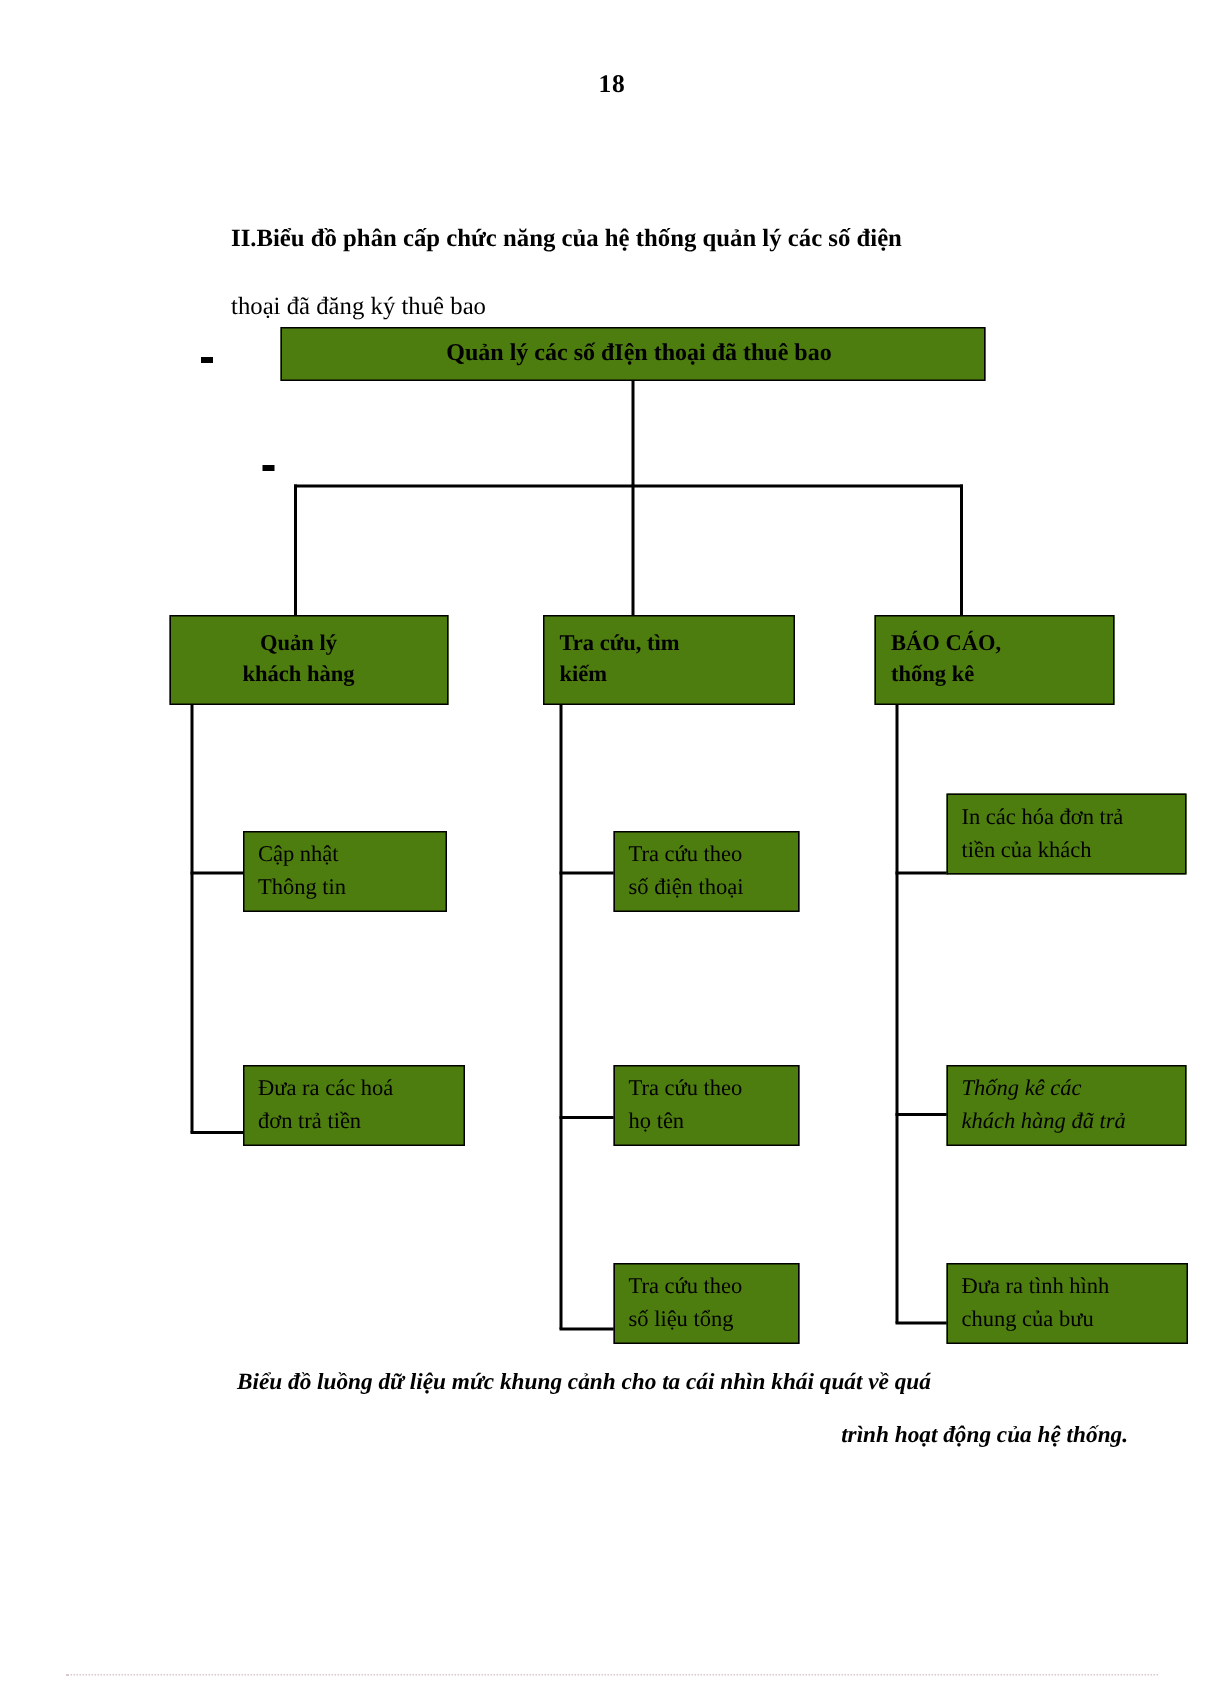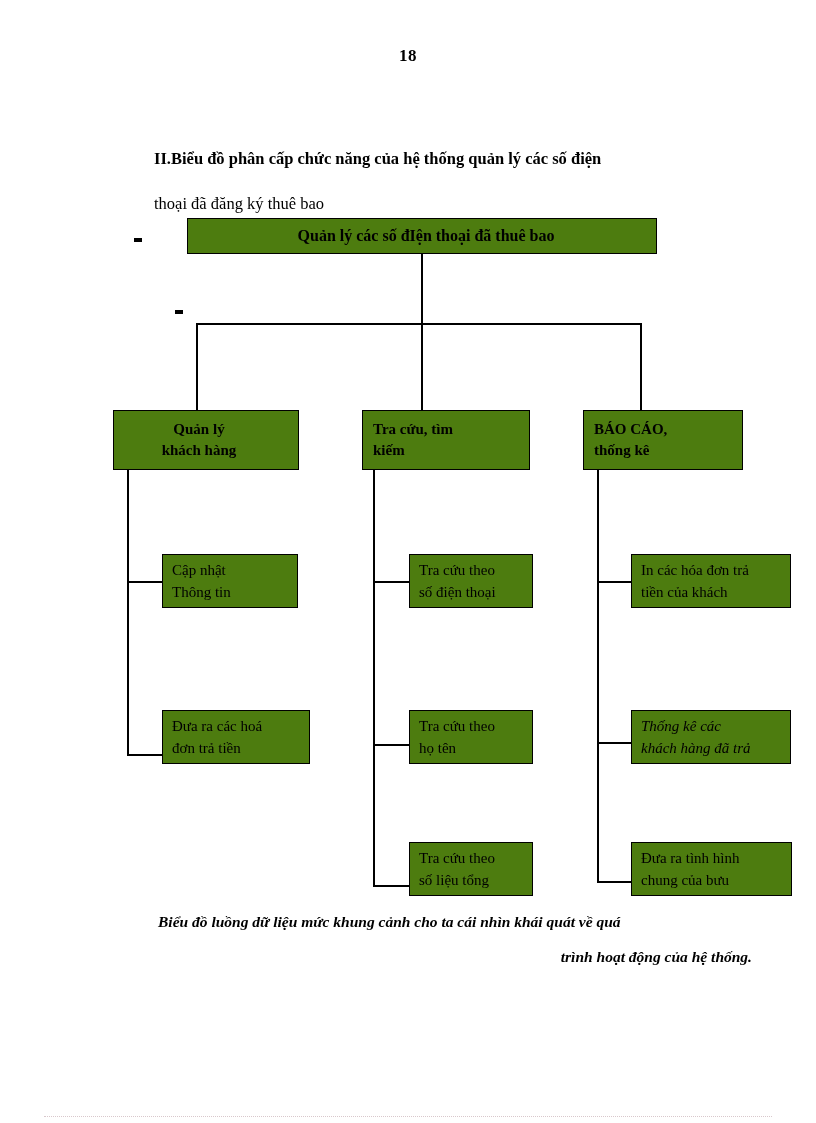--- a/index.html
+++ b/index.html
@@ -122,21 +122,21 @@
   }
 
   
   .leaf-a1 { left: 162px; top: 554px; width: 136px; }
   .leaf-a2 { left: 162px; top: 710px; width: 148px; }
   
   .leaf-b1 { left: 409px; top: 554px; width: 124px; }
   .leaf-b2 { left: 409px; top: 710px; width: 124px; }
   .leaf-b3 { left: 409px; top: 842px; width: 124px; }
   
-  .leaf-c1 { left: 631px; top: 554px; width: 160px; }
+  .leaf-c1 { left: 631px; top: 529px; width: 160px; }
   .leaf-c2 { left: 631px; top: 710px; width: 160px; font-style: italic; }
   .leaf-c3 { left: 631px; top: 842px; width: 161px; }
 
   
   .ln {
     position: absolute;
     background: #000000;
   }
   .ln-v { width: 1.5px; }
   .ln-h { height: 1.5px; }

